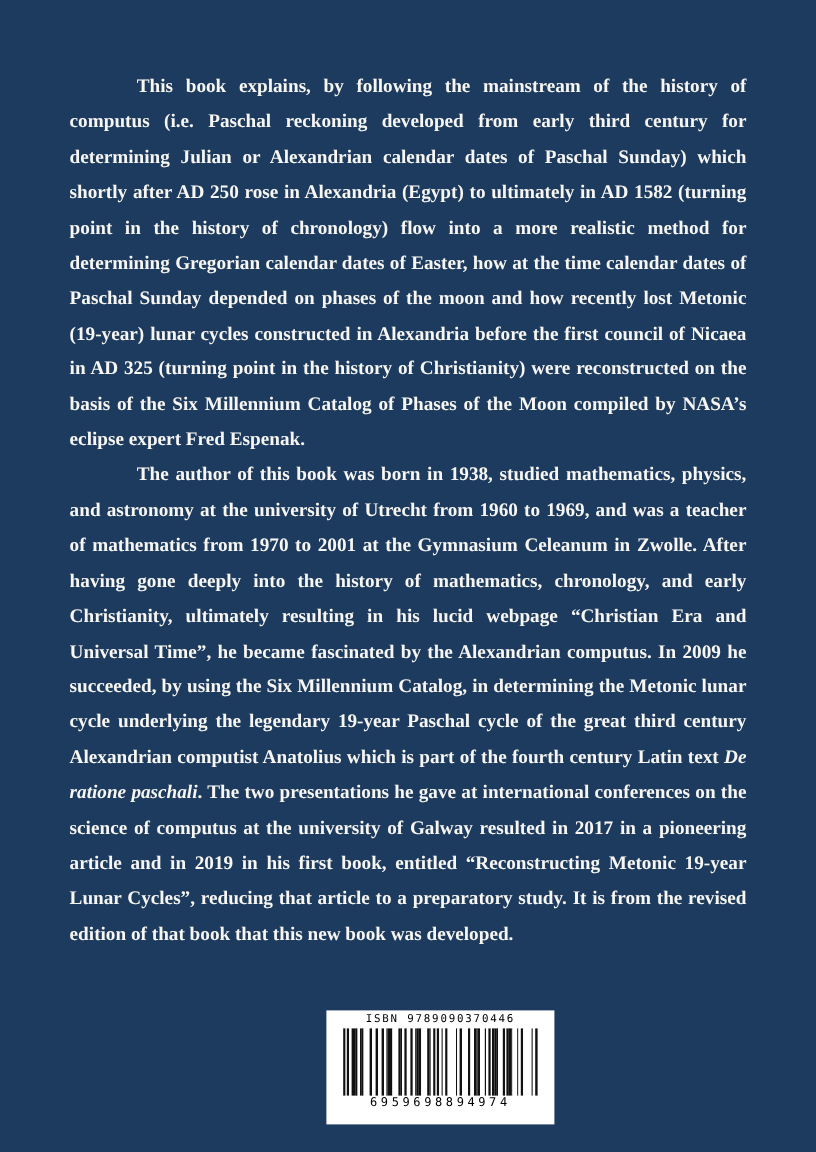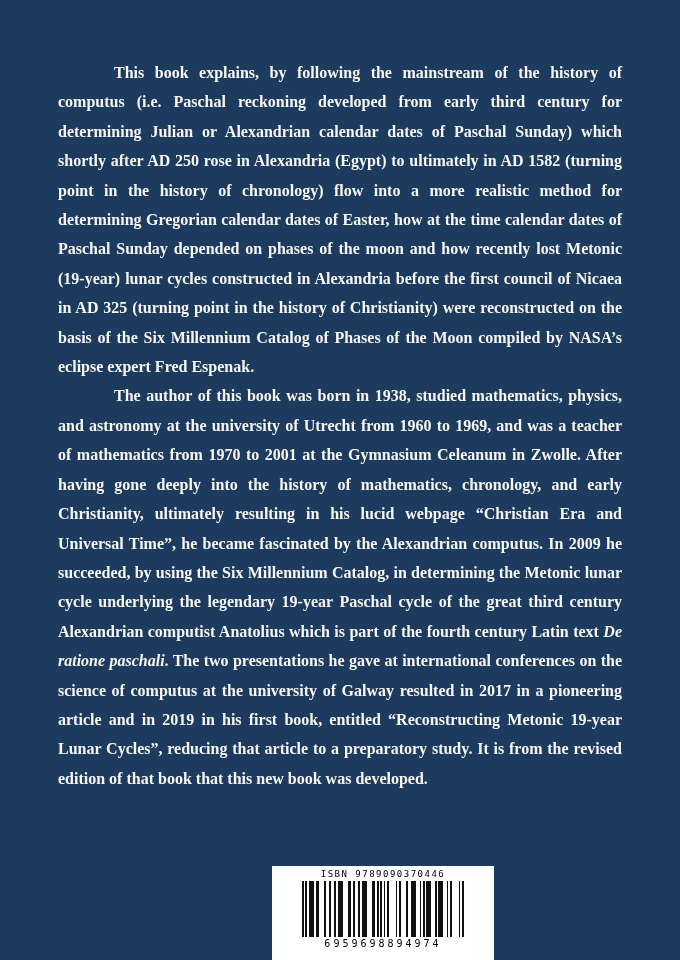--- a/index.html
+++ b/index.html
@@ -30,27 +30,26 @@
     margin: 0;
     text-indent: 56px;
   }
   .text-block em {
     font-style: italic;
   }
   .barcode-box {
     position: absolute;
     left: 272px;
     top: 842px;
-    width: 222px;
+    width: 190px;
     height: 95px;
     background: #ffffff;
     box-sizing: border-box;
     padding-top: 3px;
     text-align: center;
-    margin-top: 24px;
   }
   .isbn-top {
     font-family: "DejaVu Sans Mono", monospace;
     font-size: 9px;
     letter-spacing: 1.5px;
     color: #000000;
     white-space: nowrap;
   }
   .bars {
     margin: 2px auto 0 auto;

